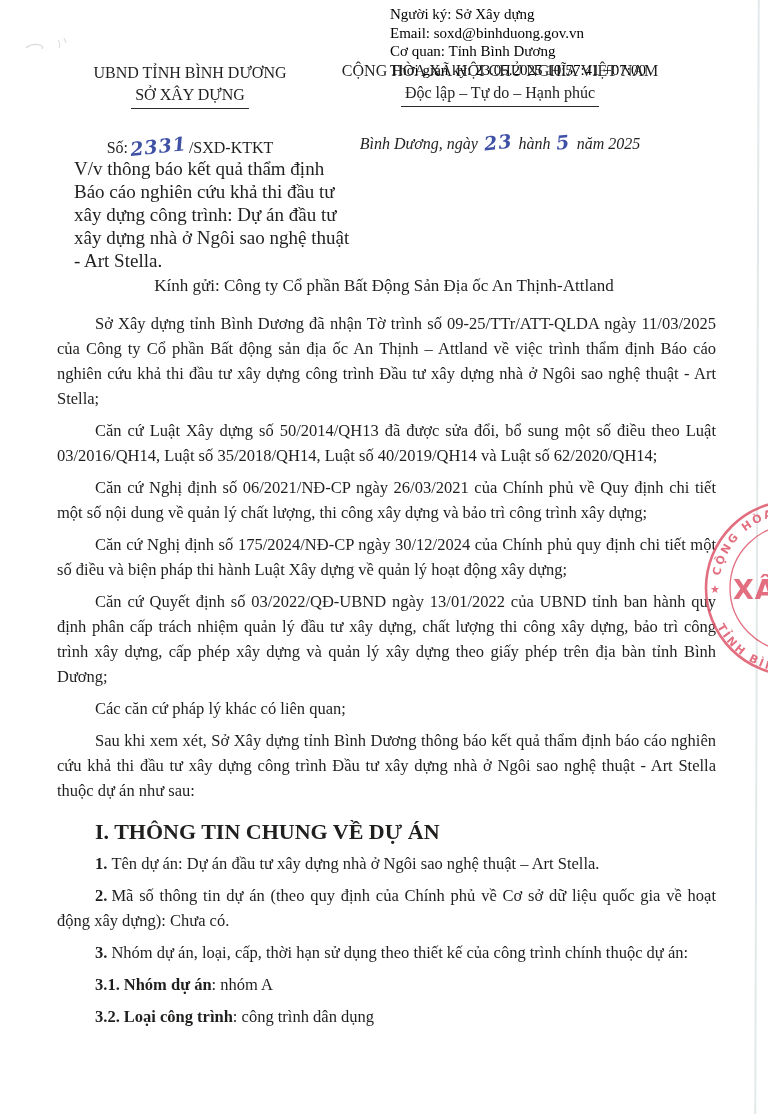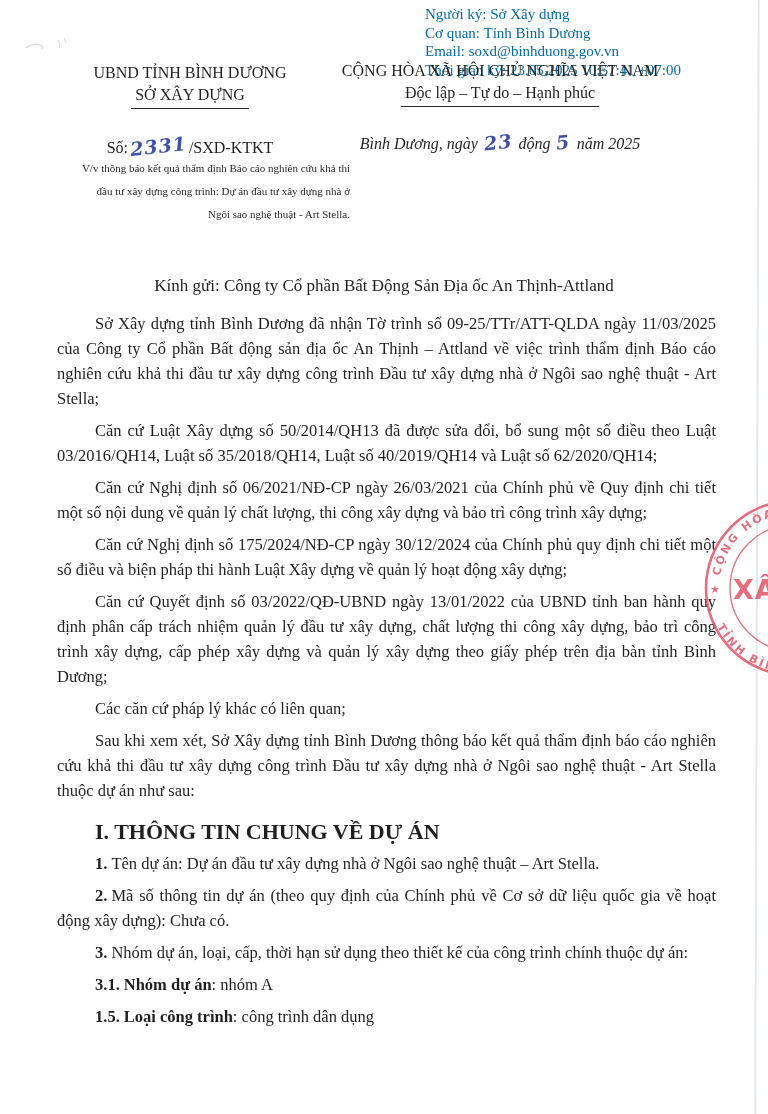--- a/index.html
+++ b/index.html
@@ -10,23 +10,22 @@
     font-family:"Liberation Serif", serif;
     color:#1f1f1e;
     overflow:hidden;
   }
   .scan-edge{
     position:absolute;left:756px;top:-4px;width:2px;height:1122px;
     background:#e3e9ea;transform:rotate(0.18deg);
   }
   .sig-block{
     position:absolute;left:390px;top:5px;
-    font-size:15px;line-height:18.5px;color:#0369a1;
+    font-size:15px;line-height:18.5px;color:#000000;
     white-space:nowrap;
-    margin-left:35px;
   }
   .hdr-left{
     position:absolute;left:60px;top:62px;width:260px;
     text-align:center;font-size:16px;line-height:22px;
   }
   .hdr-right{
     position:absolute;left:325px;top:60px;width:350px;
     text-align:center;font-size:16px;line-height:22px;
   }
   .bold{font-weight:normal;}
@@ -35,21 +34,21 @@
   .hand{
     font-family:"DejaVu Serif", serif;
     font-style:italic;font-weight:bold;
     color:#3f51a5;font-size:19px;
     display:inline-block;transform:rotate(-6deg);
     letter-spacing:1px;padding:0 2px;
   }
   .date-line{margin-top:24px;font-style:italic;font-size:16px;white-space:nowrap;}
   .subject{
     position:absolute;left:74px;top:157px;width:276px;
-    text-align:right;font-size:11px;line-height:23px;
+    text-align:left;font-size:19px;line-height:23px;
   }
   .recipient{
     position:absolute;left:0;top:276px;width:768px;
     text-align:center;font-size:17px;
   }
   .body-text{
     position:absolute;left:57px;top:311px;width:659px;
     font-size:16.5px;text-align:justify;
   }
   .body-text p{margin:0 0 7px 0;line-height:25px;text-indent:38px;}
@@ -66,40 +65,40 @@
 
   <div class="scan-edge"></div>
 
   <svg class="pencil-svg" width="90" height="40" viewBox="0 0 90 40">
     <path d="M 8 18 q 6 -5 14 -3 q 4 1 2 4" fill="none" stroke="#b8bcc0" stroke-width="1.2" opacity="0.55"></path>
     <path d="M 40 10 q 3 4 1 8 M 46 8 l 2 5" fill="none" stroke="#b8bcc0" stroke-width="1.1" opacity="0.5"></path>
   </svg>
 
   <div class="sig-block">
     <div>Người ký: Sở Xây dựng</div>
+    <div>Email: soxd@binhduong.gov.vn</div>
     <div>Cơ quan: Tỉnh Bình Dương</div>
-    <div>Email: soxd@binhduong.gov.vn</div>
     <div>Thời gian ký: 23.05.2025 10:57:41 +07:00</div>
   </div>
 
   <div class="hdr-left">
     <div>UBND TỈNH BÌNH DƯƠNG</div>
     <div class="bold"><span class="ul-wrap">SỞ XÂY DỰNG</span></div>
     <div class="doc-number">
       <span>Số:</span><span class="hand">2331</span><span>/SXD-KTKT</span>
     </div>
   </div>
 
   <div class="hdr-right">
     <div class="bold">CỘNG HÒA XÃ HỘI CHỦ NGHĨA VIỆT NAM</div>
     <div class="bold"><span class="ul-wrap">Độc lập – Tự do – Hạnh phúc</span></div>
     <div class="date-line">
       <span>Bình Dương, ngày</span>
       <span class="hand">23</span>
-      <span>động</span>
+      <span>hành</span>
       <span class="hand">5</span>
       <span>năm 2025</span>
     </div>
   </div>
 
   <div class="subject">V/v thông báo kết quả thẩm định Báo cáo nghiên cứu khả thi đầu tư xây dựng công trình: Dự án đầu tư xây dựng nhà ở Ngôi sao nghệ thuật - Art Stella.</div>
 
   <div class="recipient">Kính gửi: Công ty Cổ phần Bất Động Sản Địa ốc An Thịnh-Attland</div>
 
   <div class="body-text">
@@ -110,21 +109,21 @@
     <p>Căn cứ Quyết định số 03/2022/QĐ-UBND ngày 13/01/2022 của UBND tỉnh ban hành quy định phân cấp trách nhiệm quản lý đầu tư xây dựng, chất lượng thi công xây dựng, bảo trì công trình xây dựng, cấp phép xây dựng và quản lý xây dựng theo giấy phép trên địa bàn tỉnh Bình Dương;</p>
     <p>Các căn cứ pháp lý khác có liên quan;</p>
     <p>Sau khi xem xét, Sở Xây dựng tỉnh Bình Dương thông báo kết quả thẩm định báo cáo nghiên cứu khả thi đầu tư xây dựng công trình Đầu tư xây dựng nhà ở Ngôi sao nghệ thuật - Art Stella thuộc dự án như sau:</p>
 
     <p class="sec-heading">I. THÔNG TIN CHUNG VỀ DỰ ÁN</p>
 
     <p><span class="inum">1.</span><span>Tên dự án: Dự án đầu tư xây dựng nhà ở Ngôi sao nghệ thuật – Art Stella.</span></p>
     <p><span class="inum">2.</span><span>Mã số thông tin dự án (theo quy định của Chính phủ về Cơ sở dữ liệu quốc gia về hoạt động xây dựng): Chưa có.</span></p>
     <p><span class="inum">3.</span><span>Nhóm dự án, loại, cấp, thời hạn sử dụng theo thiết kế của công trình chính thuộc dự án:</span></p>
     <p><span class="inum">3.1.</span><span class="ilabel">Nhóm dự án</span><span>: nhóm A</span></p>
-    <p><span class="inum">1.5.</span><span class="ilabel">Loại công trình</span><span>: công trình dân dụng</span></p>
+    <p><span class="inum">3.2.</span><span class="ilabel">Loại công trình</span><span>: công trình dân dụng</span></p>
   </div>
 
   <svg class="seal-svg" width="88" height="190" viewBox="680 495 88 190">
     <defs>
       <path id="sealTop" d="M 719 588 A 74 74 0 0 1 867 588"></path>
       <path id="sealBottom" d="M 708 588 A 85 85 0 0 0 878 588"></path>
     </defs>
     <g opacity="0.82">
       <circle cx="793" cy="588" r="87" fill="none" stroke="#dc4f63" stroke-width="2.6"></circle>
       <circle cx="793" cy="588" r="63" fill="none" stroke="#dc4f63" stroke-width="1.3"></circle>

